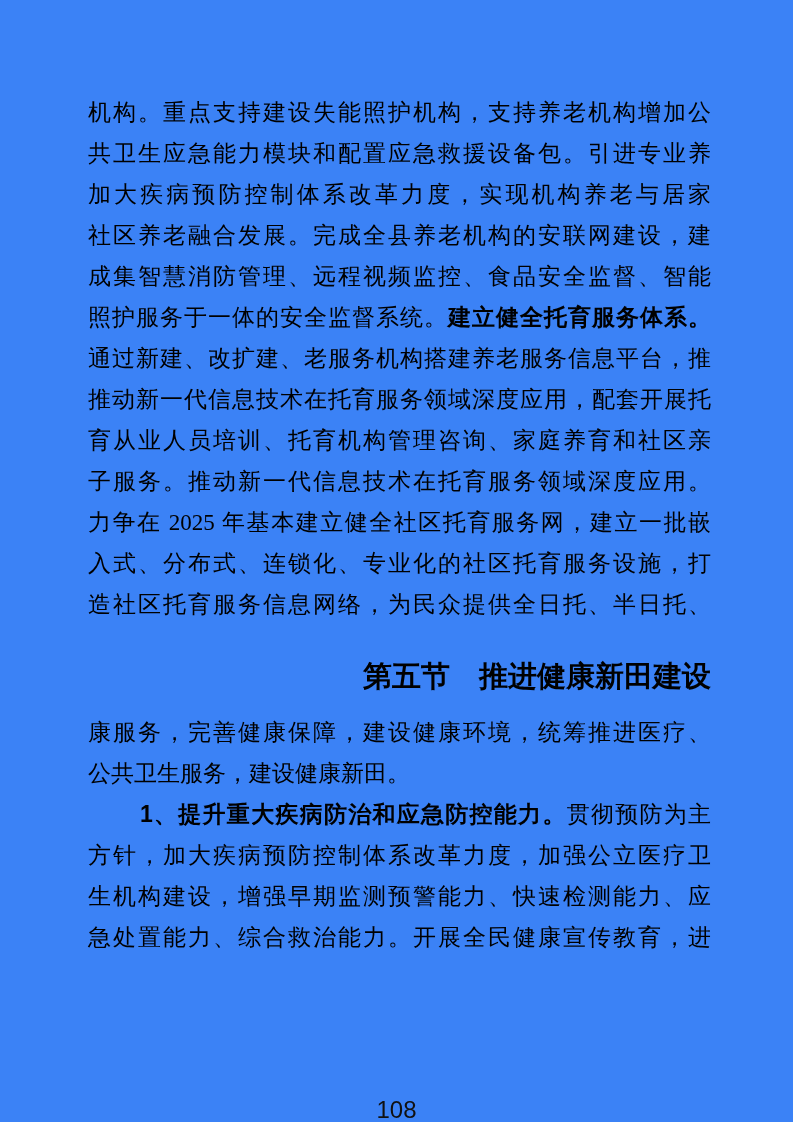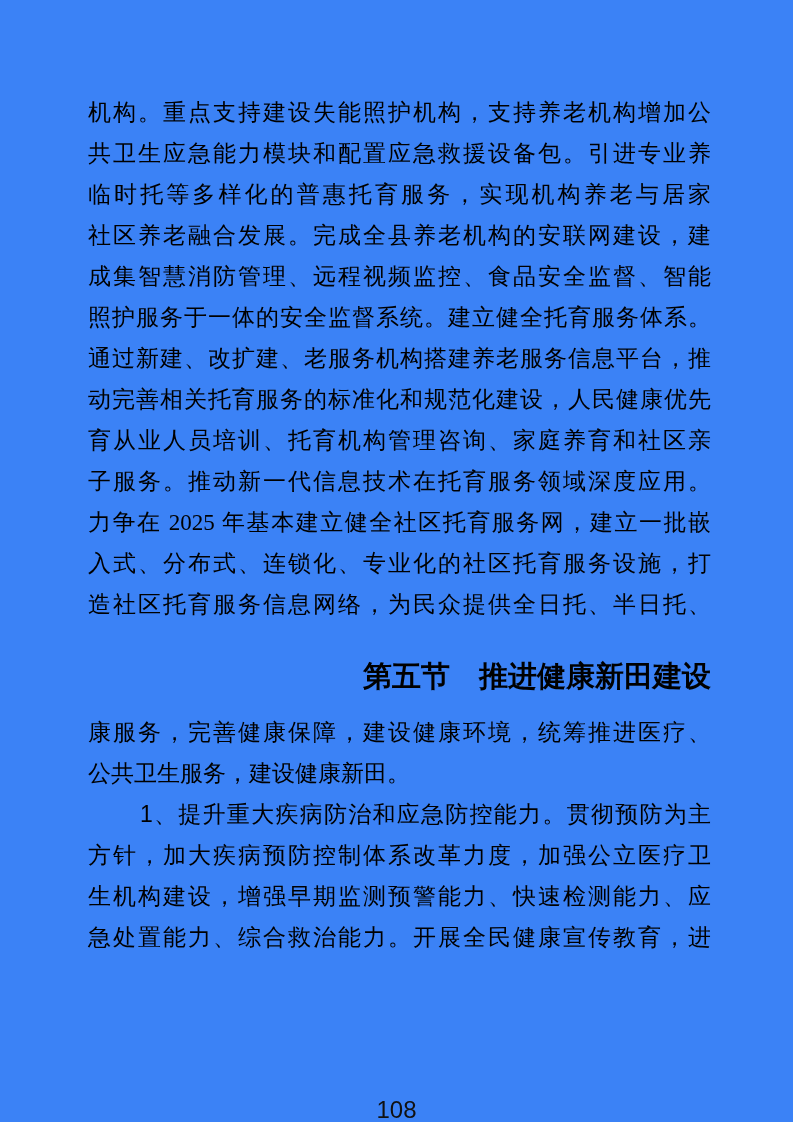--- a/index.html
+++ b/index.html
@@ -35,21 +35,21 @@
     text-align: left;
     text-align-last: auto;
   }
   .line.indent {
     text-indent: 52px;
   }
   .run {
     font-weight: 400;
   }
   .run.bold {
-    font-weight: 400;
+    font-weight: 700;
     font-family: "Liberation Sans", "DejaVu Sans", sans-serif;
   }
   .heading {
     font-family: "Liberation Sans", "DejaVu Sans", sans-serif;
     font-weight: 700;
     font-size: 29px;
     line-height: 41px;
     margin: 31px 0 15px 54px;
     text-align: right;
     text-align-last: auto;
@@ -65,26 +65,26 @@
     color: #111111;
   }
 </style>
 </head>
 <body>
 
 <div class="page">
   <div class="textblock" id="textblock">
       <div class="line"><span class="run">机构。重点支持建设失能照护机构，支持养老机构增加公</span></div>
       <div class="line"><span class="run">共卫生应急能力模块和配置应急救援设备包。引进专业养</span></div>
-      <div class="line"><span class="run">临时托等多样化的普惠托育服务，实现机构养老与居家</span></div>
+      <div class="line"><span class="run">加大疾病预防控制体系改革力度，实现机构养老与居家</span></div>
       <div class="line"><span class="run">社区养老融合发展。完成全县养老机构的安联网建设，建</span></div>
       <div class="line"><span class="run">成集智慧消防管理、远程视频监控、食品安全监督、智能</span></div>
       <div class="line"><span class="run">照护服务于一体的安全监督系统。</span><span class="run bold">建立健全托育服务体系。</span></div>
       <div class="line"><span class="run">通过新建、改扩建、老服务机构搭建养老服务信息平台，推</span></div>
-      <div class="line"><span class="run">动完善相关托育服务的标准化和规范化建设，人民健康优先</span></div>
+      <div class="line"><span class="run">推动新一代信息技术在托育服务领域深度应用，配套开展托</span></div>
       <div class="line"><span class="run">育从业人员培训、托育机构管理咨询、家庭养育和社区亲</span></div>
       <div class="line"><span class="run">子服务。推动新一代信息技术在托育服务领域深度应用。</span></div>
       <div class="line"><span class="run">力争在 2025 年基本建立健全社区托育服务网，建立一批嵌</span></div>
       <div class="line"><span class="run">入式、分布式、连锁化、专业化的社区托育服务设施，打</span></div>
       <div class="line"><span class="run">造社区托育服务信息网络，为民众提供全日托、半日托、</span></div>
       <div class="heading"><span>第五节　推进健康新田建设</span></div>
       <div class="line"><span class="run">康服务，完善健康保障，建设健康环境，统筹推进医疗、</span></div>
       <div class="line no-justify"><span class="run">公共卫生服务，建设健康新田。</span></div>
       <div class="line indent"><span class="run bold">1、提升重大疾病防治和应急防控能力。</span><span class="run">贯彻预防为主</span></div>
       <div class="line"><span class="run">方针，加大疾病预防控制体系改革力度，加强公立医疗卫</span></div>

